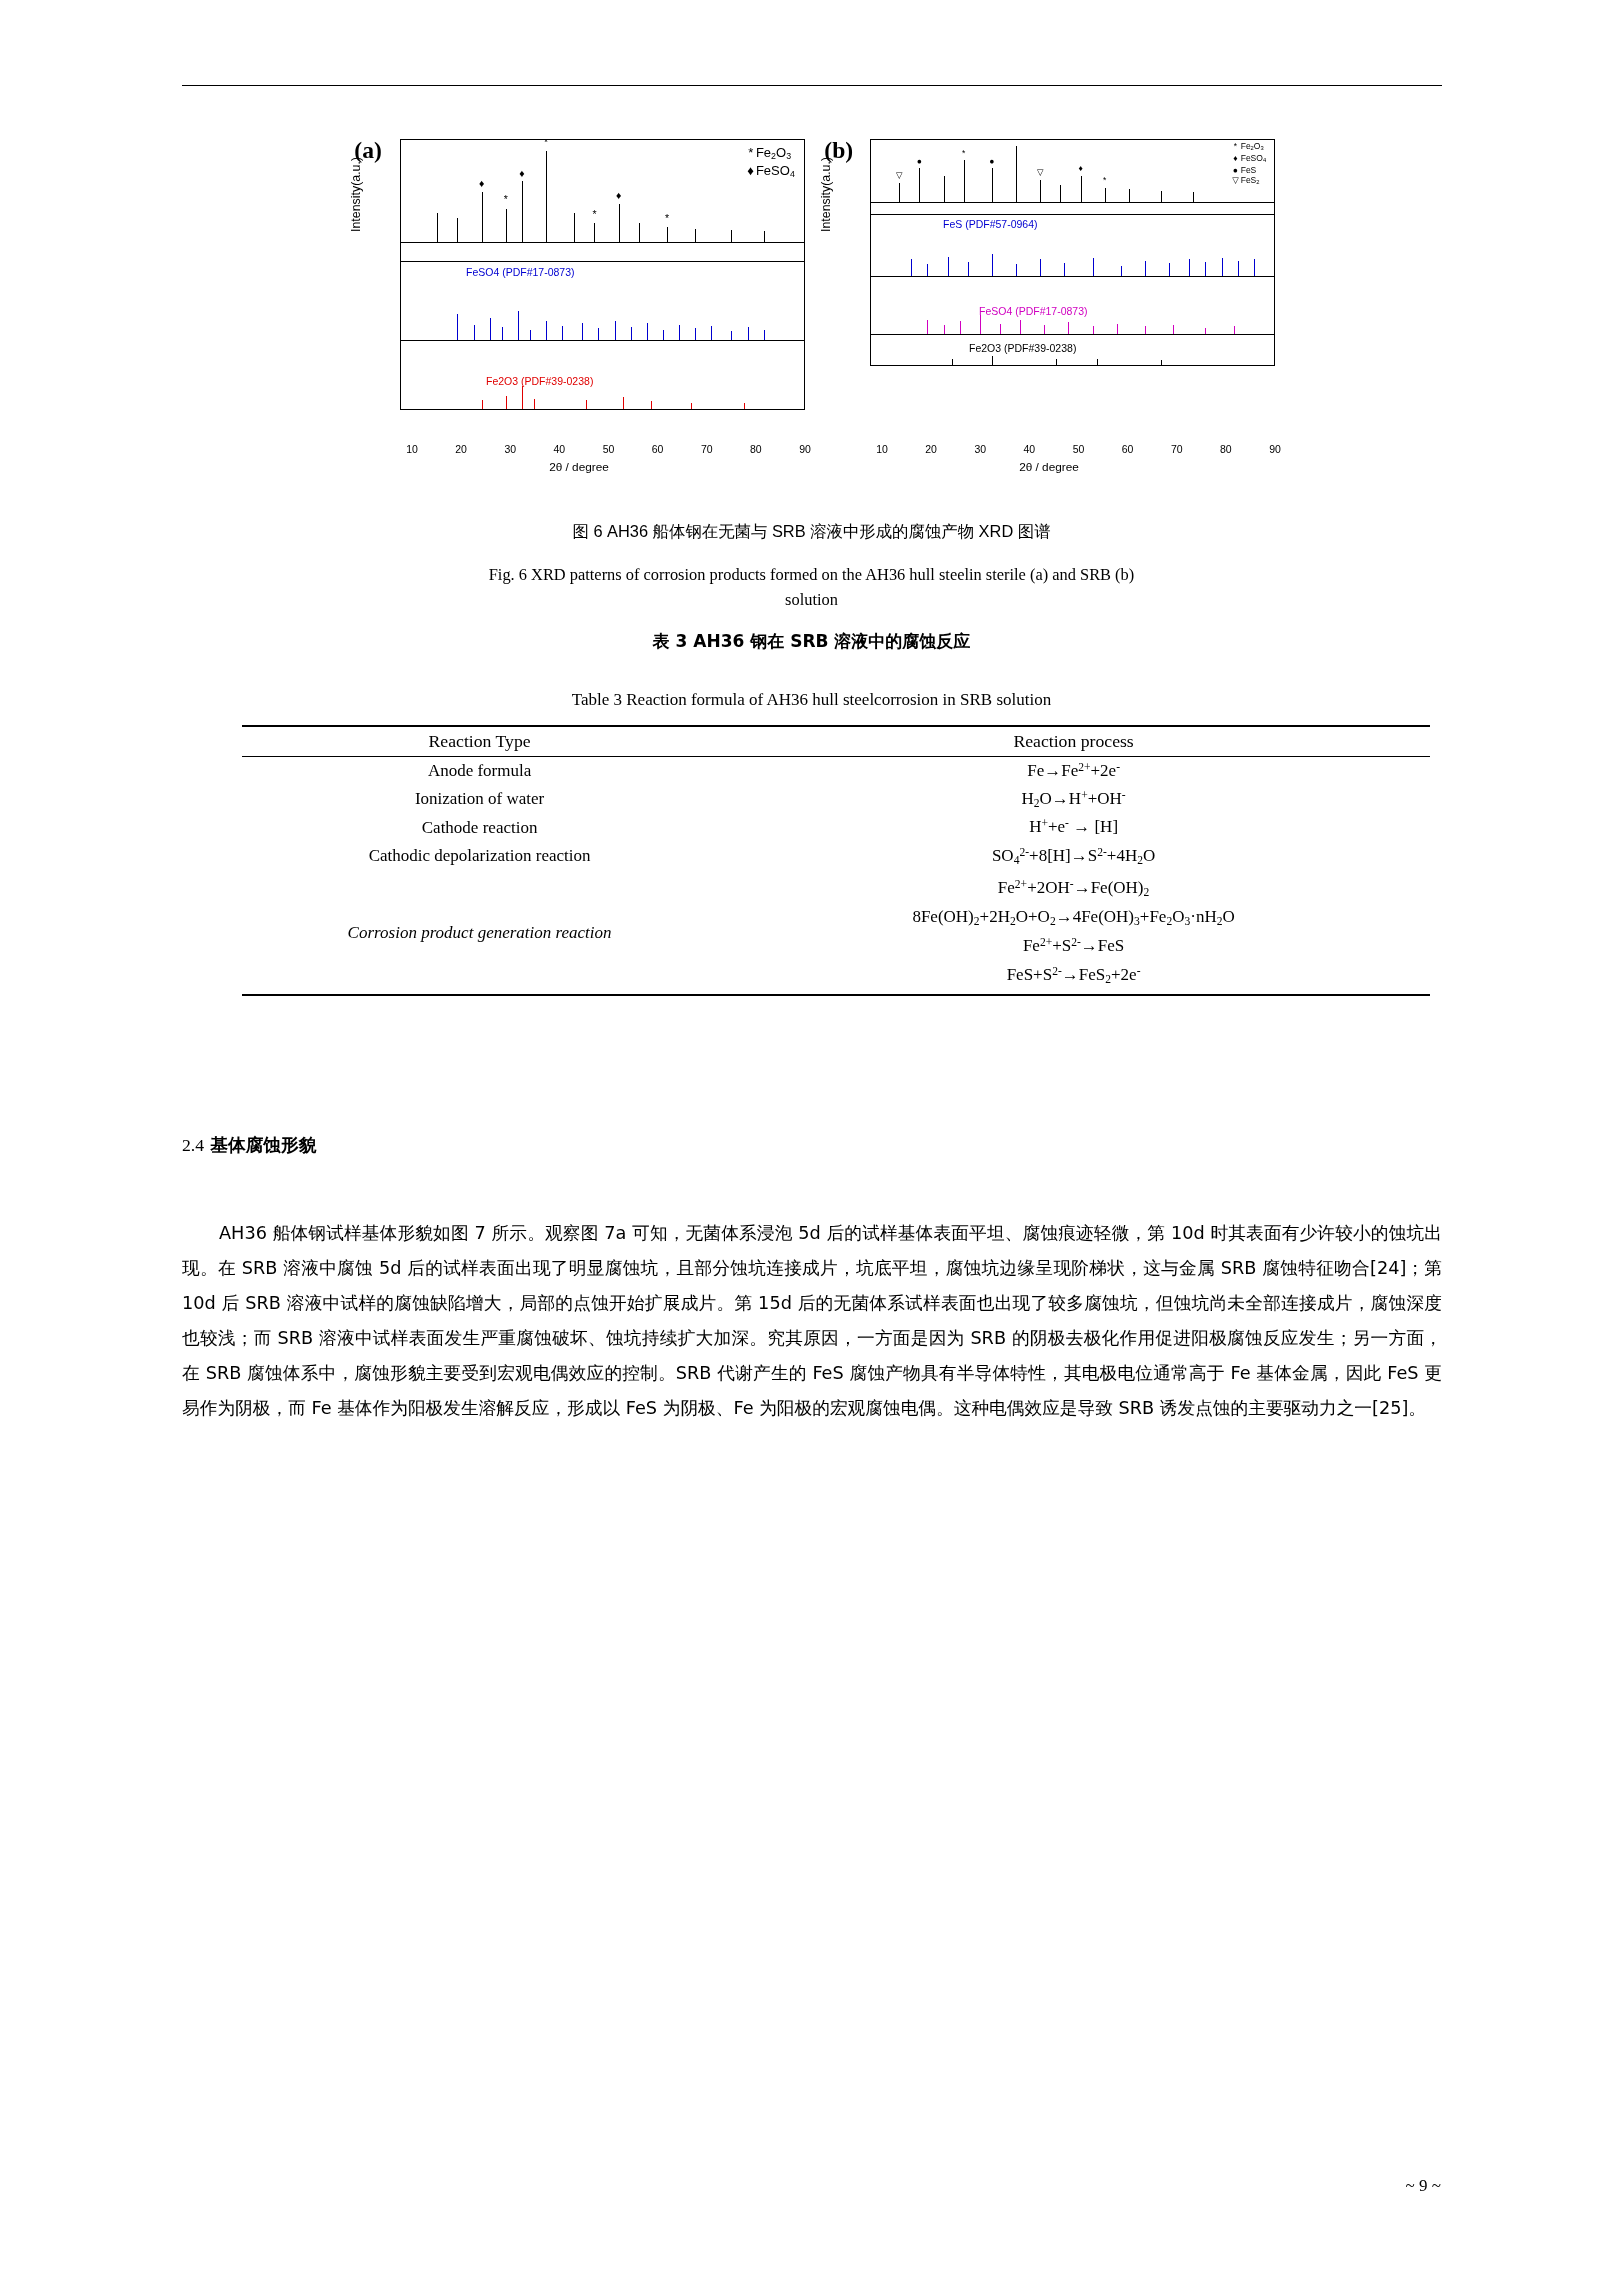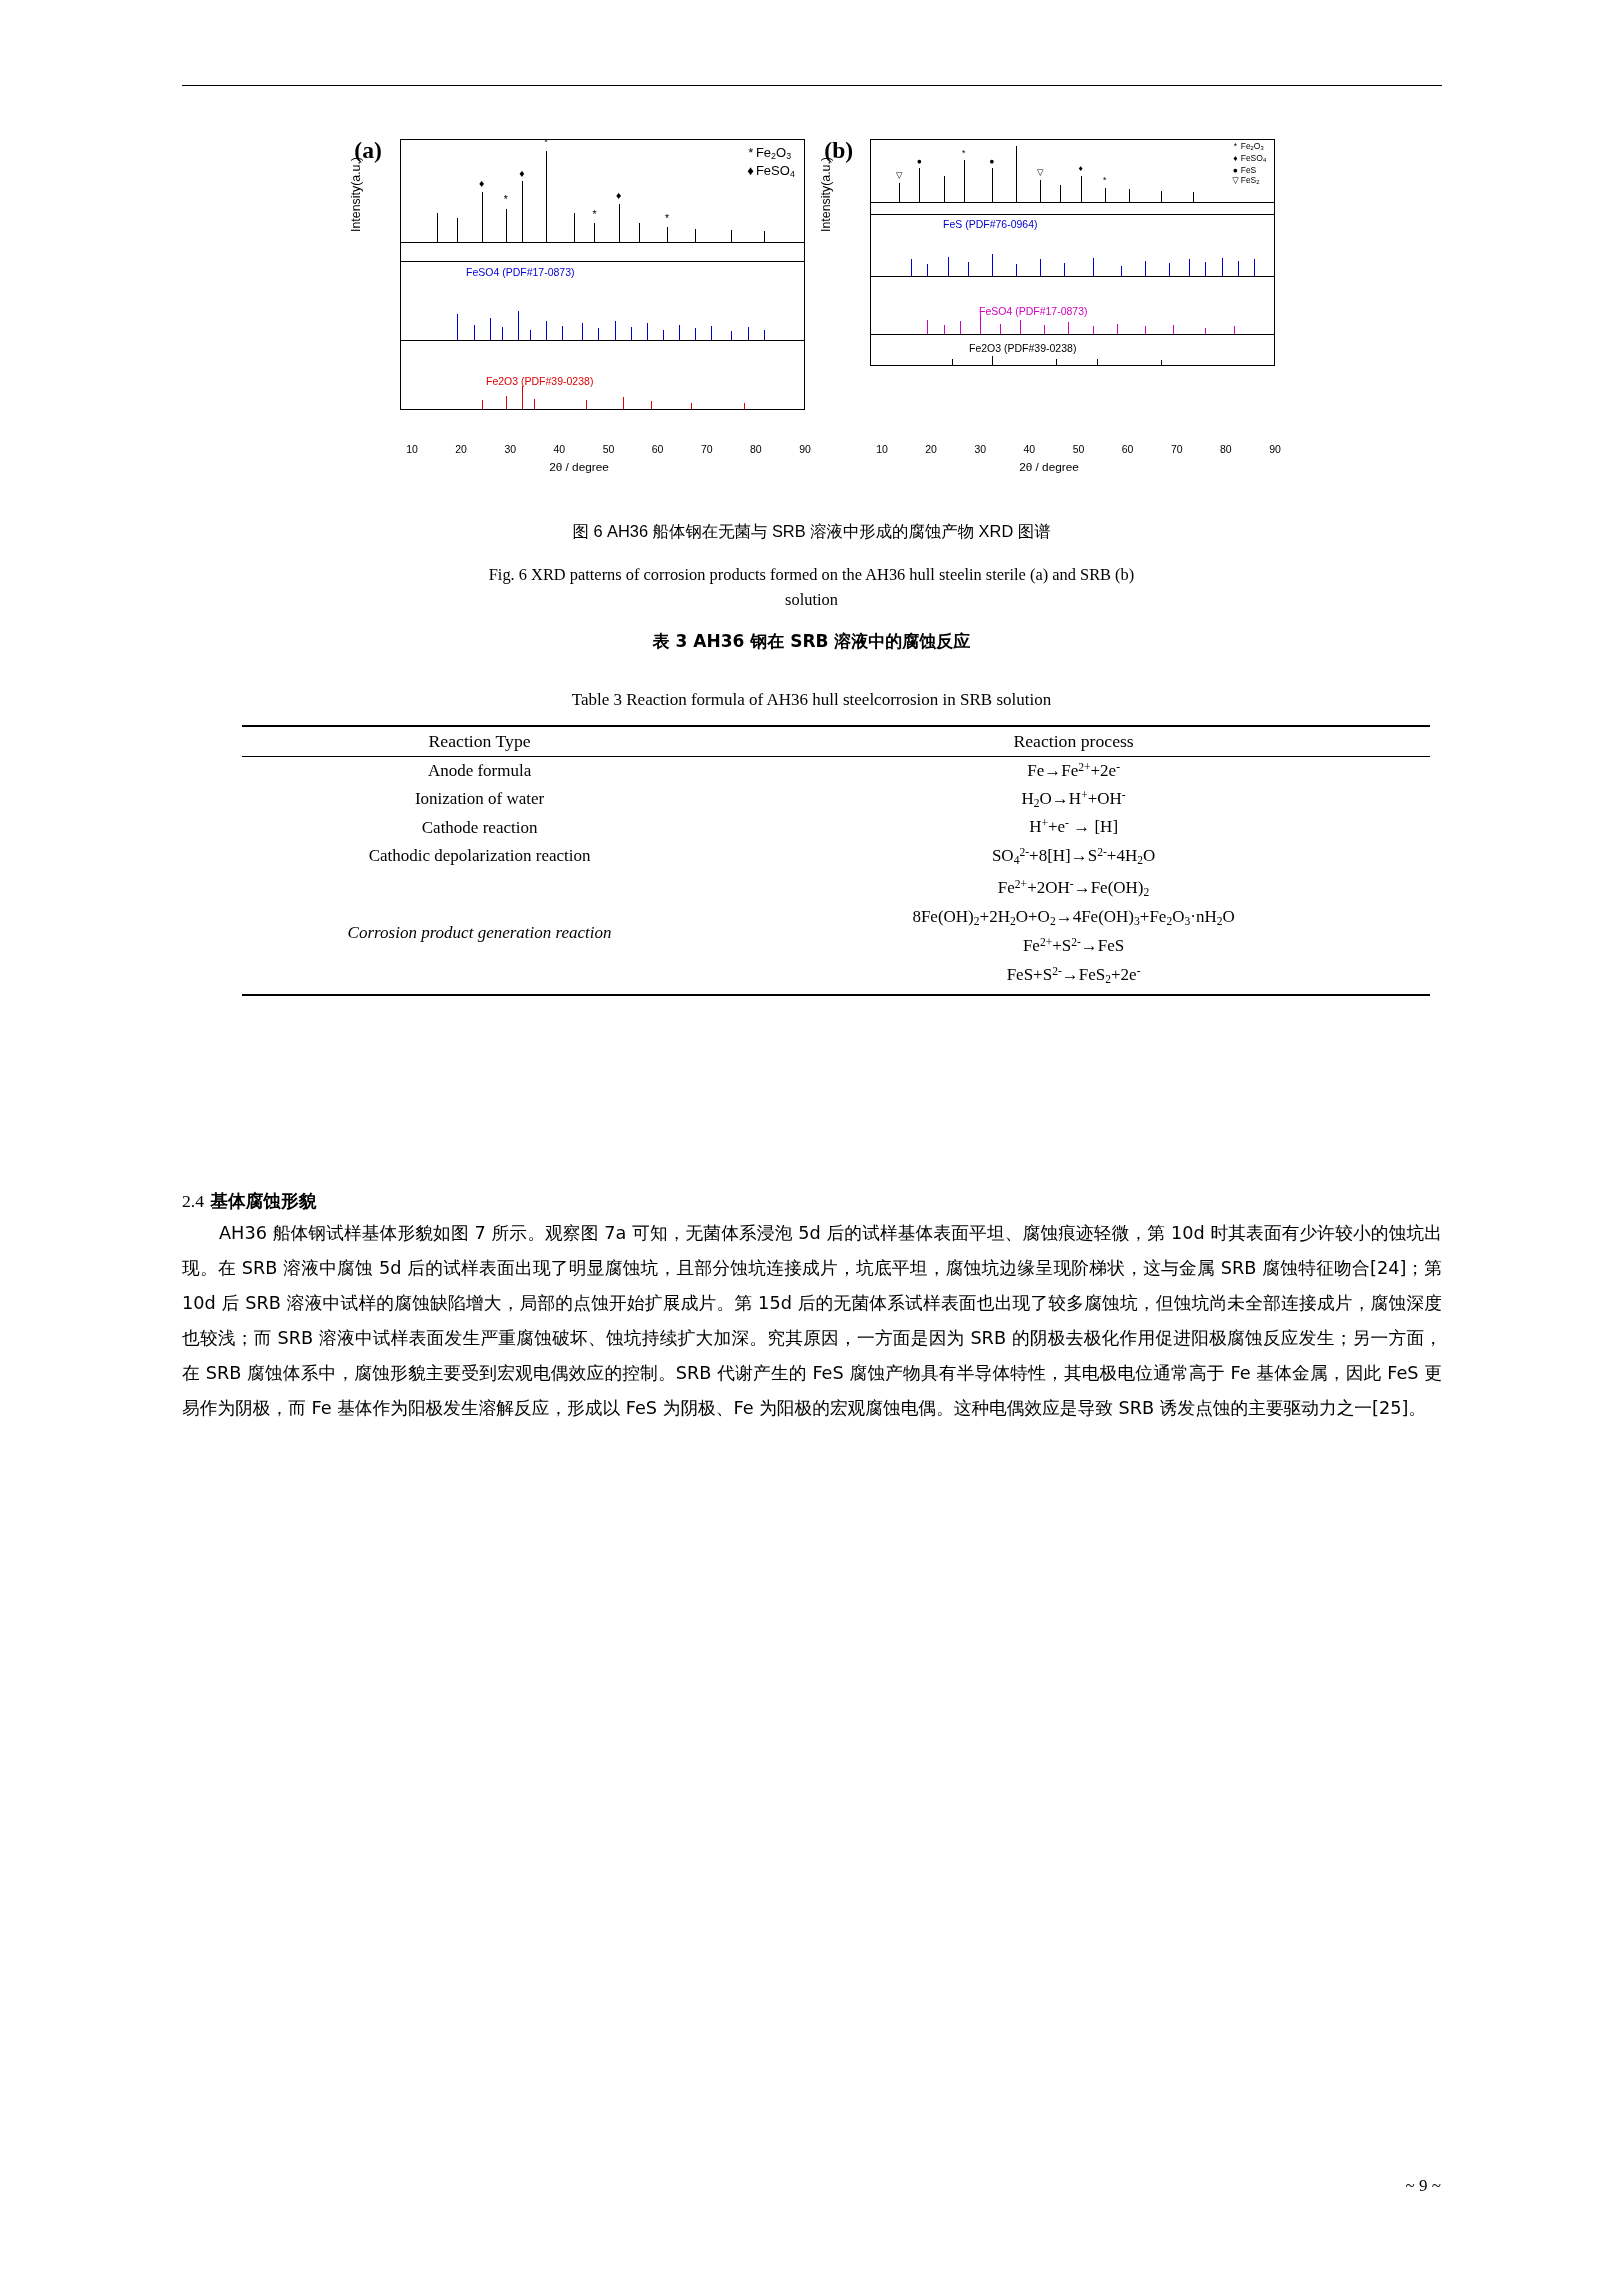--- a/index.html
+++ b/index.html
@@ -330,21 +330,21 @@
           <div class="marker" style="left:12%; bottom:48px; font-size:8.5px;">●</div>
           <div class="marker" style="left:23%; bottom:56px; font-size:8.5px;">*</div>
           <div class="marker" style="left:30%; bottom:48px; font-size:8.5px;">●</div>
           <div class="marker" style="left:42%; bottom:37px; font-size:8.5px;">▽</div>
           <div class="marker" style="left:52%; bottom:41px; font-size:8.5px;">♦</div>
           <div class="marker" style="left:58%; bottom:29px; font-size:8.5px;">*</div>
         </div>
 
 
         <div class="subplot" style="height:62px; border-top:none;">
-          <div class="sub-legend" style="left:72px; top:2.6px; color:#0000d0;">FeS (PDF#76-0964)</div>
+          <div class="sub-legend" style="left:72px; top:2.6px; color:#0000d0;">FeS (PDF#57-0964)</div>
           <div class="peakline" style="left:10%; height:17px; background:#0000d0;"></div>
           <div class="peakline" style="left:14%; height:11.8px; background:#0000d0;"></div>
           <div class="peakline" style="left:19%; height:19.6px; background:#0000d0;"></div>
           <div class="peakline" style="left:24%; height:14.4px; background:#0000d0;"></div>
           <div class="peakline" style="left:30%; height:22px; background:#0000d0;"></div>
           <div class="peakline" style="left:36%; height:11.8px; background:#0000d0;"></div>
           <div class="peakline" style="left:42%; height:17px; background:#0000d0;"></div>
           <div class="peakline" style="left:48%; height:13px; background:#0000d0;"></div>
           <div class="peakline" style="left:55%; height:18.3px; background:#0000d0;"></div>
           <div class="peakline" style="left:62%; height:10.5px; background:#0000d0;"></div>
@@ -431,21 +431,21 @@
         <td class="c1" style="line-height:1.25;">Cathodic depolarization reaction</td>
         <td class="c2">SO<sub>4</sub><sup>2-</sup>+8[H]→S<sup>2-</sup>+4H<sub>2</sub>O</td>
       </tr>
       <tr class="thick-bot">
         <td class="c1" style="line-height:1.25;font-style:italic;">Corrosion product generation reaction</td>
         <td class="c2" style="line-height:1.7;">Fe<sup>2+</sup>+2OH<sup>-</sup>→Fe(OH)<sub>2</sub><br>8Fe(OH)<sub>2</sub>+2H<sub>2</sub>O+O<sub>2</sub>→4Fe(OH)<sub>3</sub>+Fe<sub>2</sub>O<sub>3</sub>·nH<sub>2</sub>O<br>Fe<sup>2+</sup>+S<sup>2-</sup>→FeS<br>FeS+S<sup>2-</sup>→FeS<sub>2</sub>+2e<sup>-</sup></td>
       </tr>
     </tbody>
   </table>
 
-  <div class="sec-head" style="top:1189px;">
+  <div class="sec-head" style="top:1133px;">
     <span class="num">2.4</span>
     <span>基体腐蚀形貌</span>
   </div>
 
   <div class="body-text" style="top:1216px;">AH36 船体钢试样基体形貌如图 7 所示。观察图 7a 可知，无菌体系浸泡 5d 后的试样基体表面平坦、腐蚀痕迹轻微，第 10d 时其表面有少许较小的蚀坑出现。在 SRB 溶液中腐蚀 5d 后的试样表面出现了明显腐蚀坑，且部分蚀坑连接成片，坑底平坦，腐蚀坑边缘呈现阶梯状，这与金属 SRB 腐蚀特征吻合[24]；第 10d 后 SRB 溶液中试样的腐蚀缺陷增大，局部的点蚀开始扩展成片。第 15d 后的无菌体系试样表面也出现了较多腐蚀坑，但蚀坑尚未全部连接成片，腐蚀深度也较浅；而 SRB 溶液中试样表面发生严重腐蚀破坏、蚀坑持续扩大加深。究其原因，一方面是因为 SRB 的阴极去极化作用促进阳极腐蚀反应发生；另一方面，在 SRB 腐蚀体系中，腐蚀形貌主要受到宏观电偶效应的控制。SRB 代谢产生的 FeS 腐蚀产物具有半导体特性，其电极电位通常高于 Fe 基体金属，因此 FeS 更易作为阴极，而 Fe 基体作为阳极发生溶解反应，形成以 FeS 为阴极、Fe 为阳极的宏观腐蚀电偶。这种电偶效应是导致 SRB 诱发点蚀的主要驱动力之一[25]。</div>
 
   <div class="pgnum">~ 9 ~</div>
 
 </div>
 

